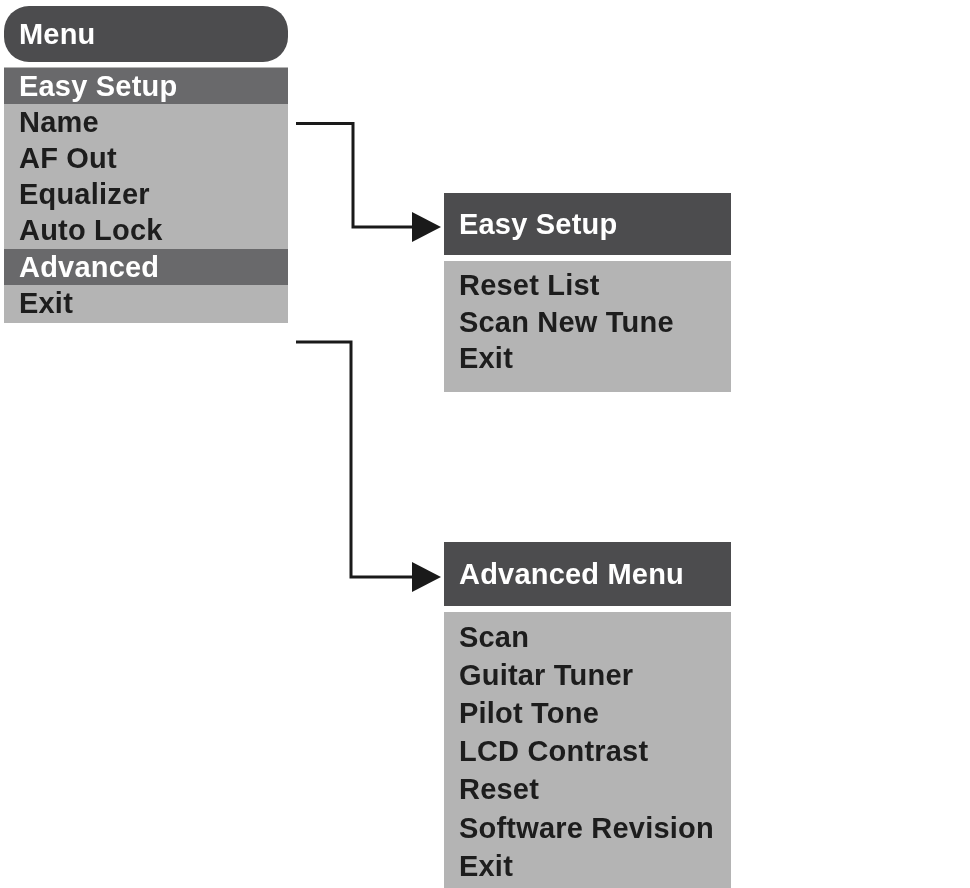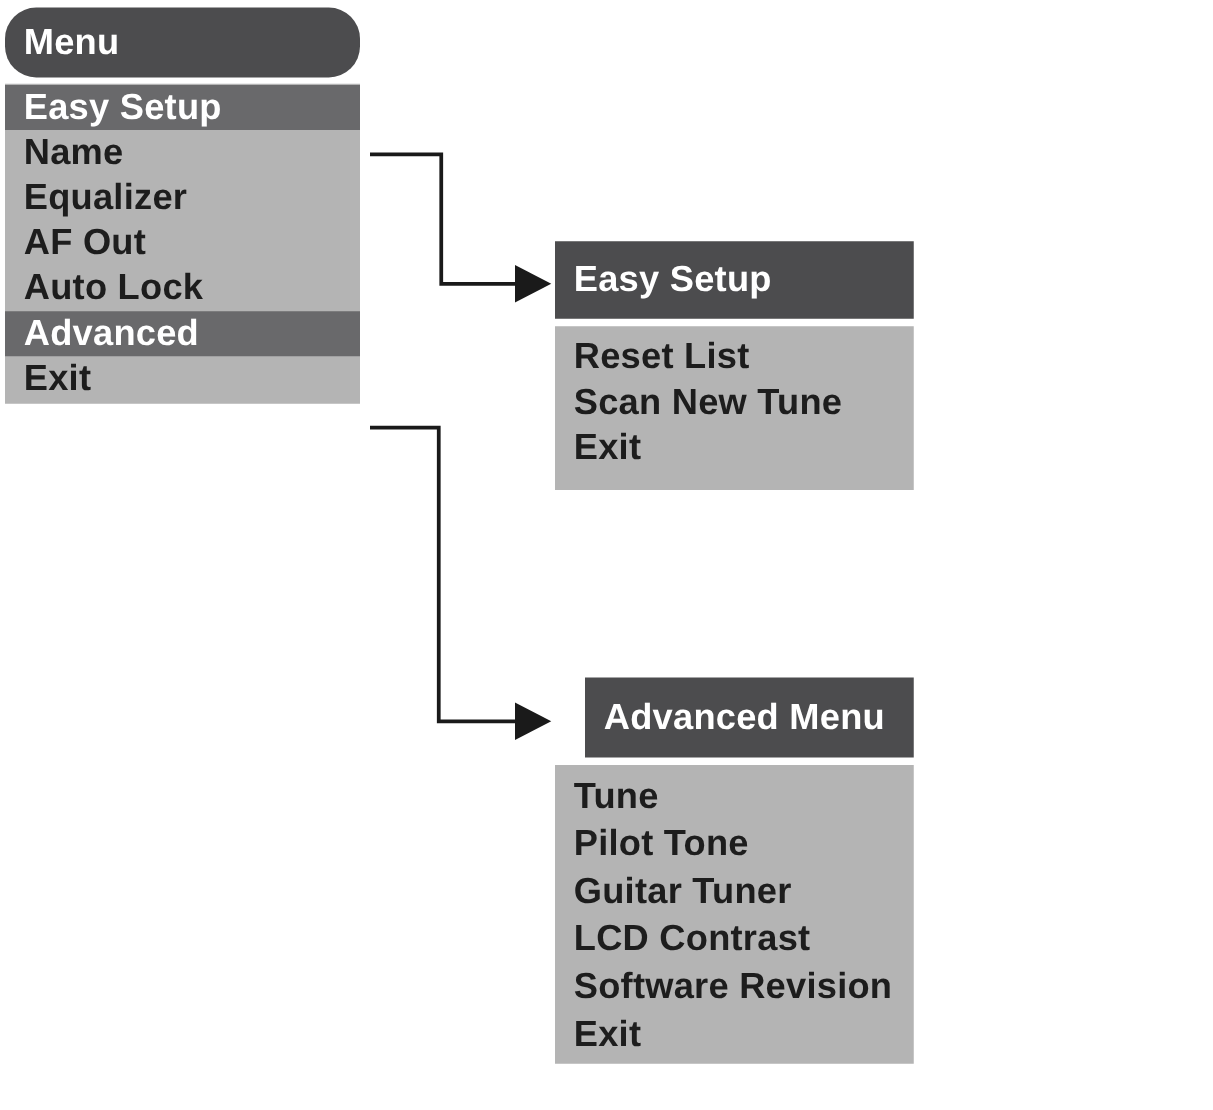--- a/index.html
+++ b/index.html
@@ -50,21 +50,21 @@
   #main-menu .row { height: 36.2px; }
 
   
   #easy-setup { left: 444px; top: 193px; width: 287px; }
   #easy-setup .menu-header { height: 62px; margin-bottom: 6px; }
   #easy-setup .menu-body { padding-top: 6px; padding-bottom: 15px; }
   #easy-setup .row { height: 36.8px; }
 
   
   #advanced-menu { left: 444px; top: 542px; width: 287px; }
-  #advanced-menu .menu-header { height: 64px; margin-bottom: 6px; margin-left: 24px; }
+  #advanced-menu .menu-header { height: 64px; margin-bottom: 6px; }
   #advanced-menu .menu-body { padding-top: 6px; padding-bottom: 4px; }
   #advanced-menu .row { height: 38.2px; }
 
   
   #connector-layer {
     position: absolute;
     left: 0;
     top: 0;
     width: 970px;
     height: 888px;
@@ -83,22 +83,22 @@
 </head>
 <body style="background: rgb(255, 255, 255);">
 
 <div id="main-menu" class="menu-box">
   <div class="menu-header">
     <span>Menu</span>
   </div>
   <div class="menu-body">
     <div class="row hl">Easy Setup</div>
     <div class="row">Name</div>
+    <div class="row">AF Out</div>
     <div class="row">Equalizer</div>
-    <div class="row">AF Out</div>
     <div class="row">Auto Lock</div>
     <div class="row hl">Advanced</div>
     <div class="row">Exit</div>
   </div>
 </div>
 
 <div id="easy-setup" class="menu-box">
   <div class="menu-header">
     <span>Easy Setup</span>
   </div>
@@ -107,24 +107,25 @@
     <div class="row">Scan New Tune</div>
     <div class="row">Exit</div>
   </div>
 </div>
 
 <div id="advanced-menu" class="menu-box">
   <div class="menu-header">
     <span>Advanced Menu</span>
   </div>
   <div class="menu-body">
-    <div class="row">Tune</div>
+    <div class="row">Scan</div>
+    <div class="row">Guitar Tuner</div>
     <div class="row">Pilot Tone</div>
-    <div class="row">Guitar Tuner</div>
     <div class="row">LCD Contrast</div>
+    <div class="row">Reset</div>
     <div class="row">Software Revision</div>
     <div class="row">Exit</div>
   </div>
 </div>
 
 <svg id="connector-layer" viewBox="0 0 970 888" xmlns="http://www.w3.org/2000/svg">
   <g>
     <polyline class="connector-line" points="296,123.5 353,123.5 353,227 413,227"></polyline>
     <polygon class="connector-arrowhead" points="412,212 412,242 441,227"></polygon>
   </g>

